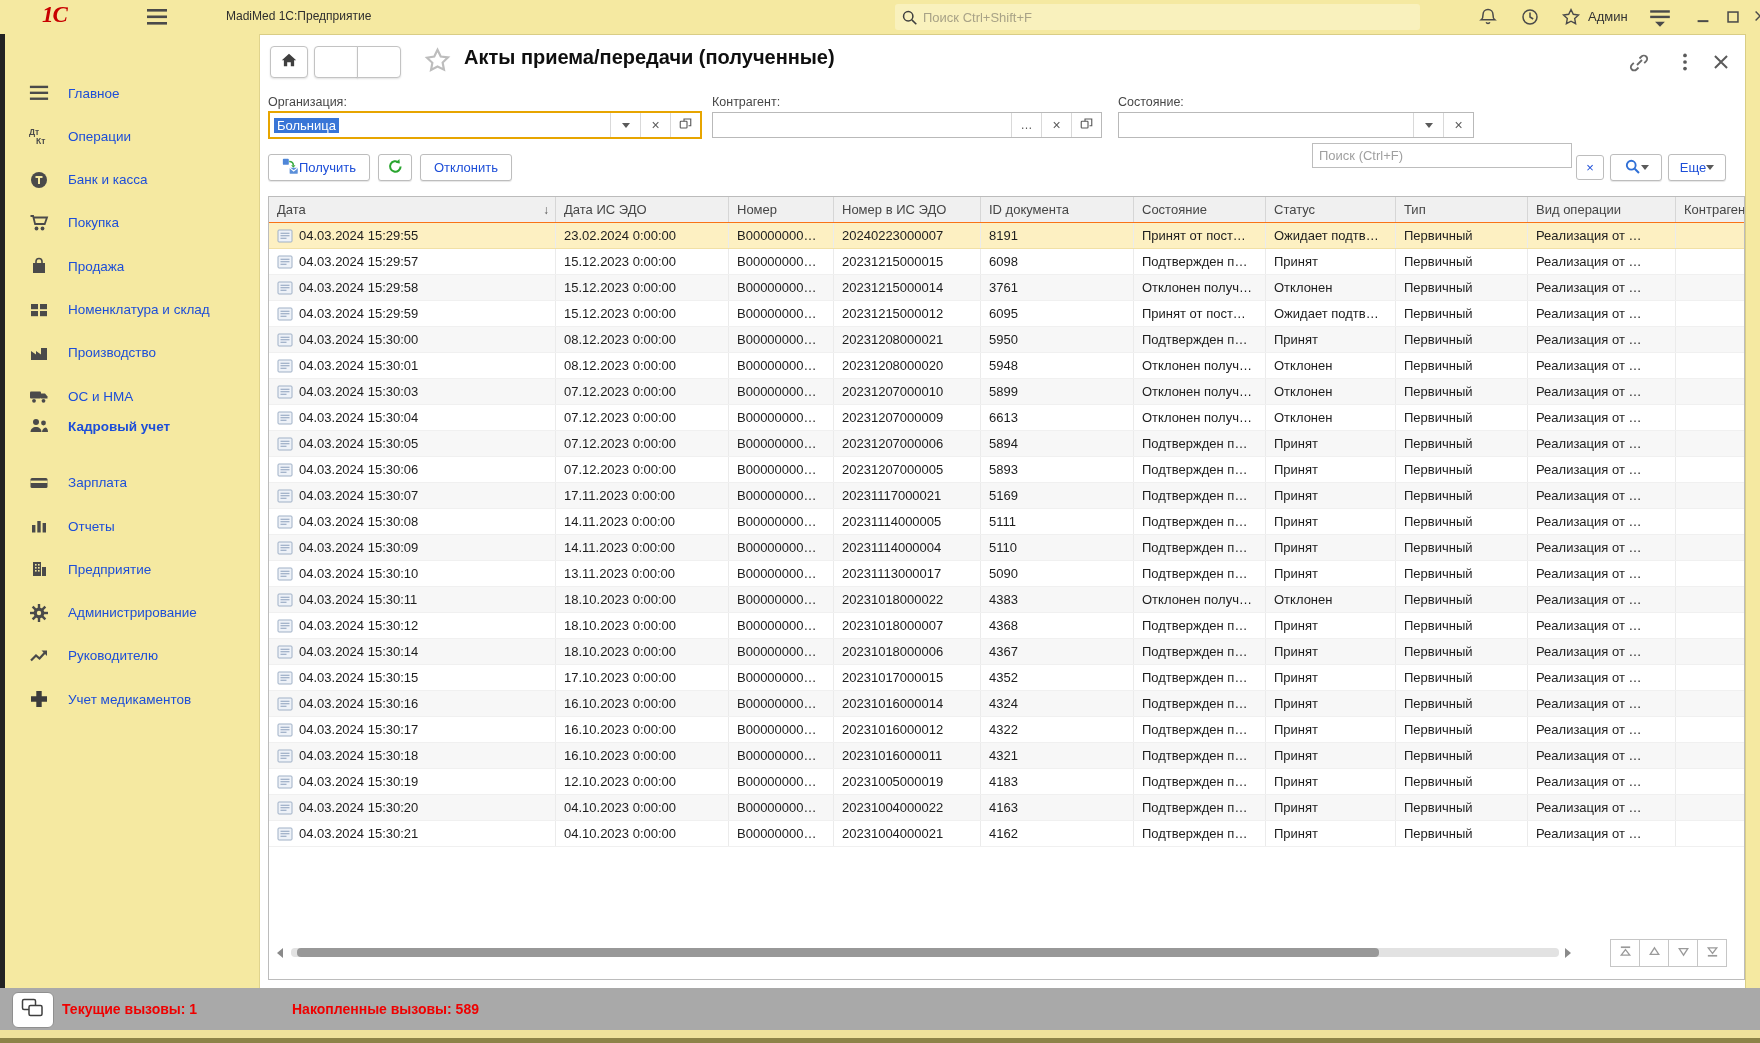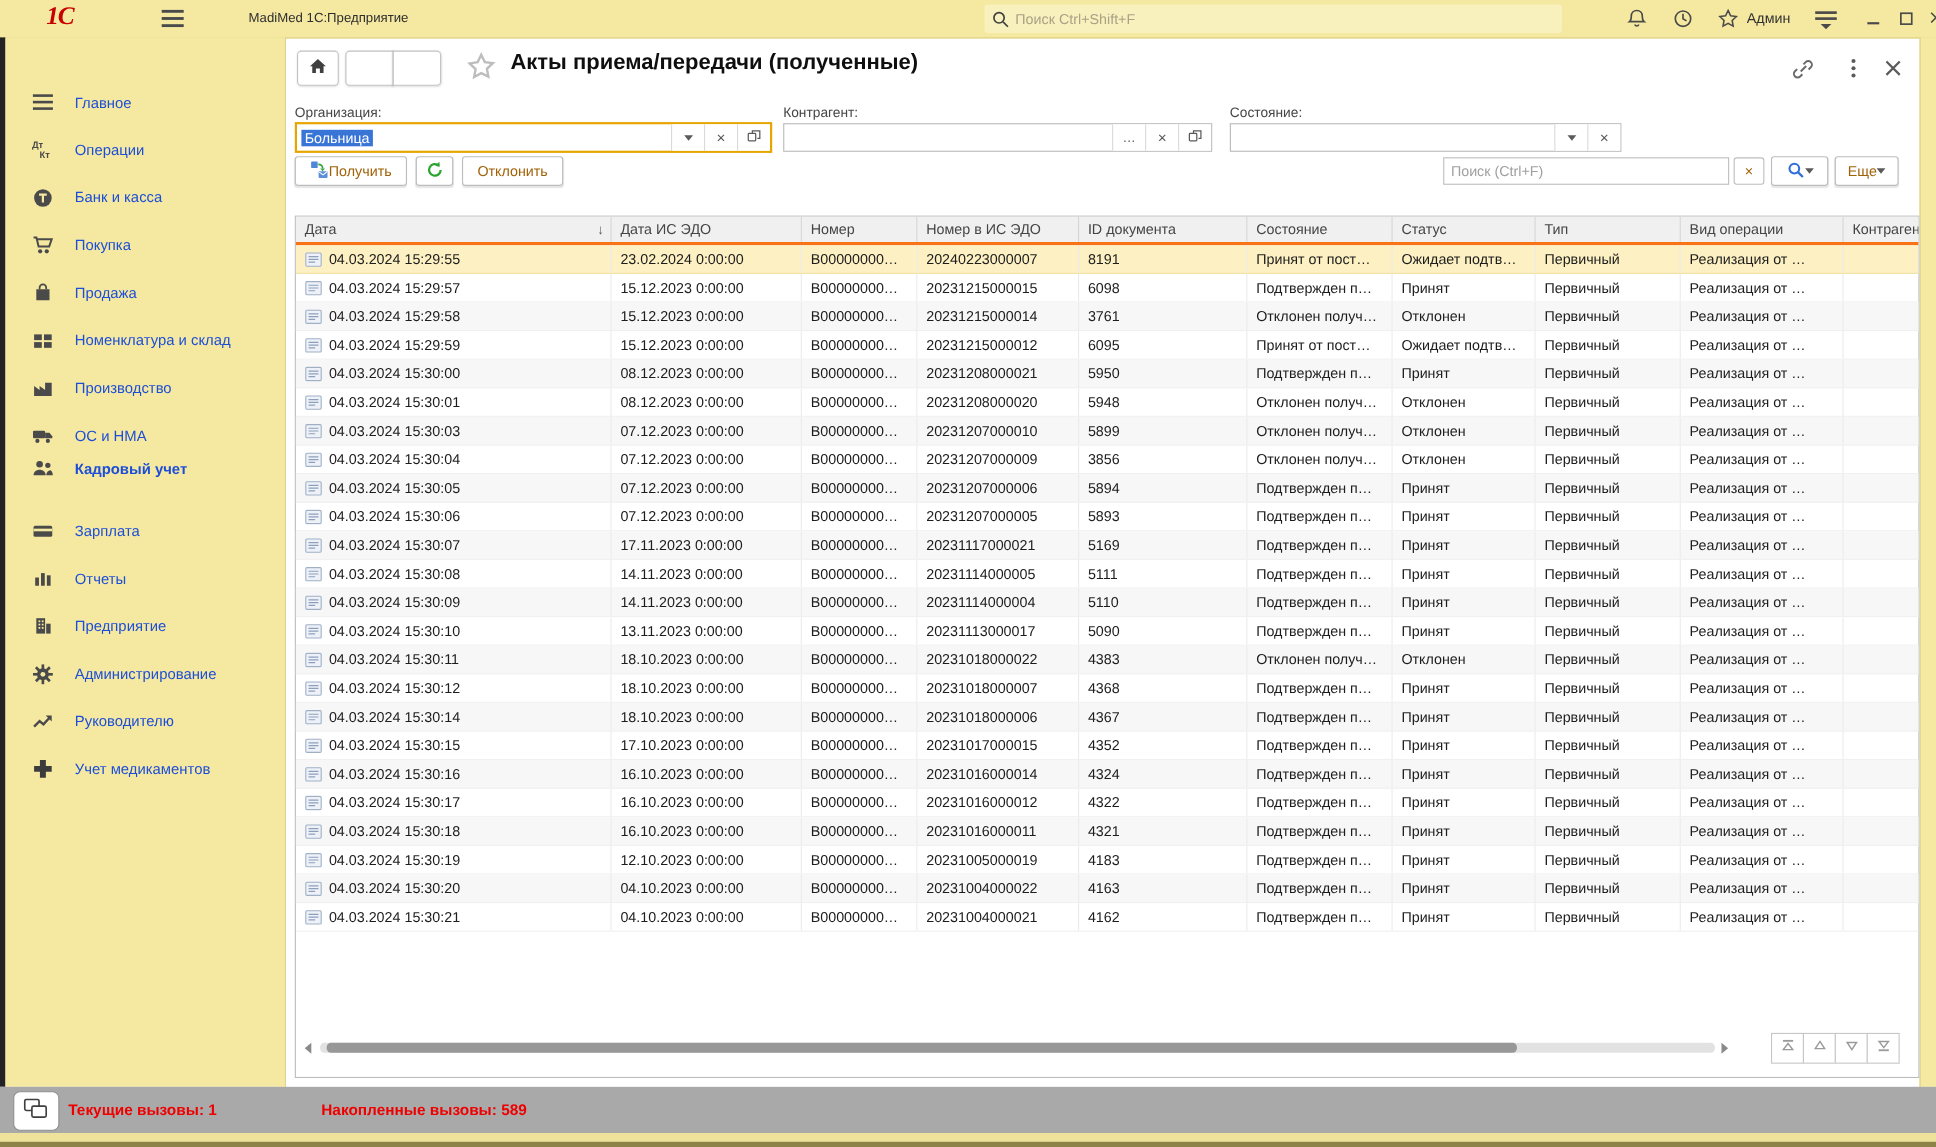--- a/index.html
+++ b/index.html
@@ -43,29 +43,29 @@
   .flabel{position:absolute;font-size:12.5px;color:#474747;}
   .fgroup{position:absolute;height:26px;background:#fff;border:1px solid #b9b9b9;display:flex;align-items:stretch;box-sizing:border-box;}
   .fgroup.focus{border:2px solid #e7a500;height:28px;}
   .ftext{flex:1;display:flex;align-items:center;padding-left:4px;overflow:hidden;font-size:13px;color:#222;}
   .selchip{background:#3875d7;color:#fff;padding:0 3px;}
   .cbtn{width:29px;border-left:1px solid #d9d9d9;display:flex;align-items:center;justify-content:center;color:#5a5a5a;font-size:14px;cursor:pointer;background:#fff;}
   .cbtn svg{width:15px;height:15px;}
   .caret{width:0;height:0;border-left:4px solid transparent;border-right:4px solid transparent;border-top:5px solid #5a5a5a;display:inline-block;}
 
   
-  .btn{position:absolute;height:27px;background:#fff;border:1px solid #bdbdbd;border-radius:3px;box-shadow:0 1px 1px rgba(0,0,0,.10);display:flex;align-items:center;justify-content:center;font-size:13px;color:#a16207;gap:0;cursor:pointer;box-sizing:border-box;}
+  .btn{position:absolute;height:27px;background:#fff;border:1px solid #bdbdbd;border-radius:3px;box-shadow:0 1px 1px rgba(0,0,0,.10);display:flex;align-items:center;justify-content:center;font-size:13px;color:#1d4ed8;gap:0;cursor:pointer;box-sizing:border-box;margin-top:12px;}
   .btn svg{width:17px;height:17px;}
   .qinput{position:absolute;height:25px;border:1px solid #bdbdbd;box-sizing:border-box;font-size:13px;color:#444;padding:0 6px;outline:none;}
   .qinput::placeholder{color:#a0a0a0;}
 
   
   .table{position:absolute;left:268px;top:196px;width:1477px;height:784px;border:1px solid #bcbcbc;box-sizing:border-box;background:#fff;}
   .hrow,.trow{display:grid;grid-template-columns:287px 173px 105px 147px 153px 132px 130px 132px 148px 1fr;}
-  .hrow{height:26px;background:#f0f0f0;border-bottom:3px solid #f97316;box-sizing:border-box;}
+  .hrow{height:26px;background:#f0f0f0;border-bottom:1px solid #f97316;box-sizing:border-box;}
   .hcell{position:relative;display:flex;align-items:center;padding:0 6px 0 8px;border-right:1px solid #d6d6d6;overflow:hidden;white-space:nowrap;font-size:13px;color:#454545;cursor:pointer;}
   .hcell:last-child{border-right:none;}
   .sort{position:absolute;right:6px;font-size:12px;color:#555;}
   .trow{height:26px;border-bottom:1px solid #f0f0f0;box-sizing:border-box;cursor:pointer;}
   .trow.alt{background:#f7f7f7;}
   .trow.sel{background:#fdf0c2;border-bottom:1px solid #f1e0a6;}
   .tcell{display:flex;align-items:center;padding:0 6px 0 8px;border-right:1px solid #ebebeb;overflow:hidden;white-space:nowrap;font-size:13px;color:#1d1d1d;}
   .tcell:last-child{border-right:none;}
   .docic{width:16px;height:14px;margin-right:6px;flex:0 0 auto;}
   .docic svg{width:16px;height:14px;}
@@ -694,21 +694,21 @@
           <div class="tcell">
             <span>07.12.2023 0:00:00</span>
           </div>
           <div class="tcell">
             <span>В00000000…</span>
           </div>
           <div class="tcell">
             <span>20231207000009</span>
           </div>
           <div class="tcell">
-            <span>3856</span>
+            <span>6613</span>
           </div>
           <div class="tcell">
             <span>Отклонен получ…</span>
           </div>
           <div class="tcell">
             <span>Отклонен</span>
           </div>
           <div class="tcell">
             <span>Первичный</span>
           </div>

